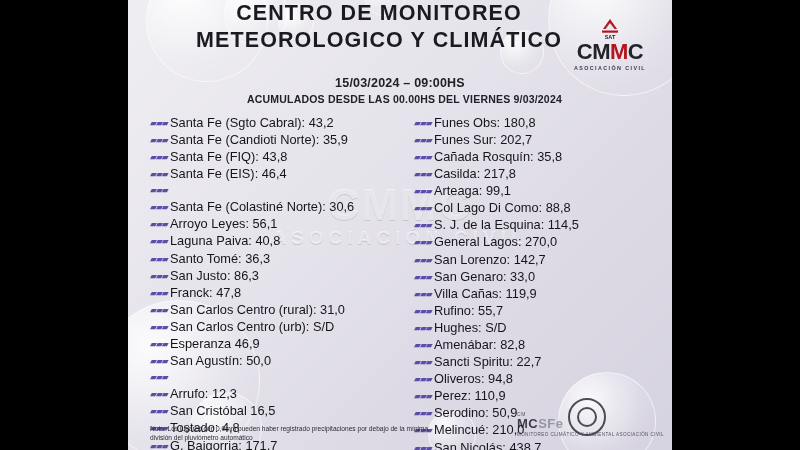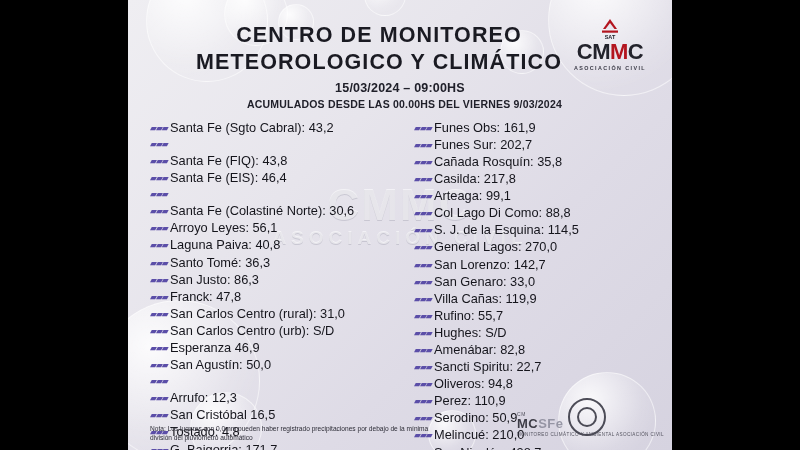--- a/index.html
+++ b/index.html
@@ -63,35 +63,34 @@
   }
   .watermark .sub {
     display: block;
     font-size: 19px;
     letter-spacing: 5px;
     font-weight: 700;
   }
 
   .header {
     position: relative;
-    padding-top: 22px;
     text-align: center;
     z-index: 3;
   }
   .title {
     font-size: 21.5px;
     font-weight: bold;
     letter-spacing: 1.1px;
     color: #1a1a22;
     line-height: 1.25;
     padding: 0 70px 0 28px;
     text-transform: uppercase;
   }
   .subtitle {
-    margin-top: 5px;
+    margin-top: 22px;
     font-size: 12.5px;
     font-weight: bold;
     color: #20202a;
     letter-spacing: .2px;
   }
   .subtitle2 {
     margin-top: 3px;
     font-size: 10.5px;
     font-weight: bold;
     color: #20202a;
@@ -261,20 +260,21 @@
     </div>
 
     <div class="columns">
       <div class="col left">
         <div class="row">
             <span class="bullet">▰▰▰</span>
             <span class="rowtext">Santa Fe (Sgto Cabral): 43,2</span>
           </div>
         <div class="row">
             <span class="bullet">▰▰▰</span>
+            <span class="rowtext">Santa Fe (Candioti Norte): 35,9</span>
           </div>
         <div class="row">
             <span class="bullet">▰▰▰</span>
             <span class="rowtext">Santa Fe (FIQ): 43,8</span>
           </div>
         <div class="row">
             <span class="bullet">▰▰▰</span>
             <span class="rowtext">Santa Fe (EIS): 46,4</span>
           </div>
         <div class="row">
@@ -338,21 +338,21 @@
         <div class="row">
             <span class="bullet">▰▰▰</span>
             <span class="rowtext">G. Baigorria: 171,7</span>
           </div>
 
       </div>
 
       <div class="col right">
         <div class="row">
             <span class="bullet">▰▰▰</span>
-            <span class="rowtext">Funes Obs: 161,9</span>
+            <span class="rowtext">Funes Obs: 180,8</span>
           </div>
         <div class="row">
             <span class="bullet">▰▰▰</span>
             <span class="rowtext">Funes Sur: 202,7</span>
           </div>
         <div class="row">
             <span class="bullet">▰▰▰</span>
             <span class="rowtext">Cañada Rosquín: 35,8</span>
           </div>
         <div class="row">

